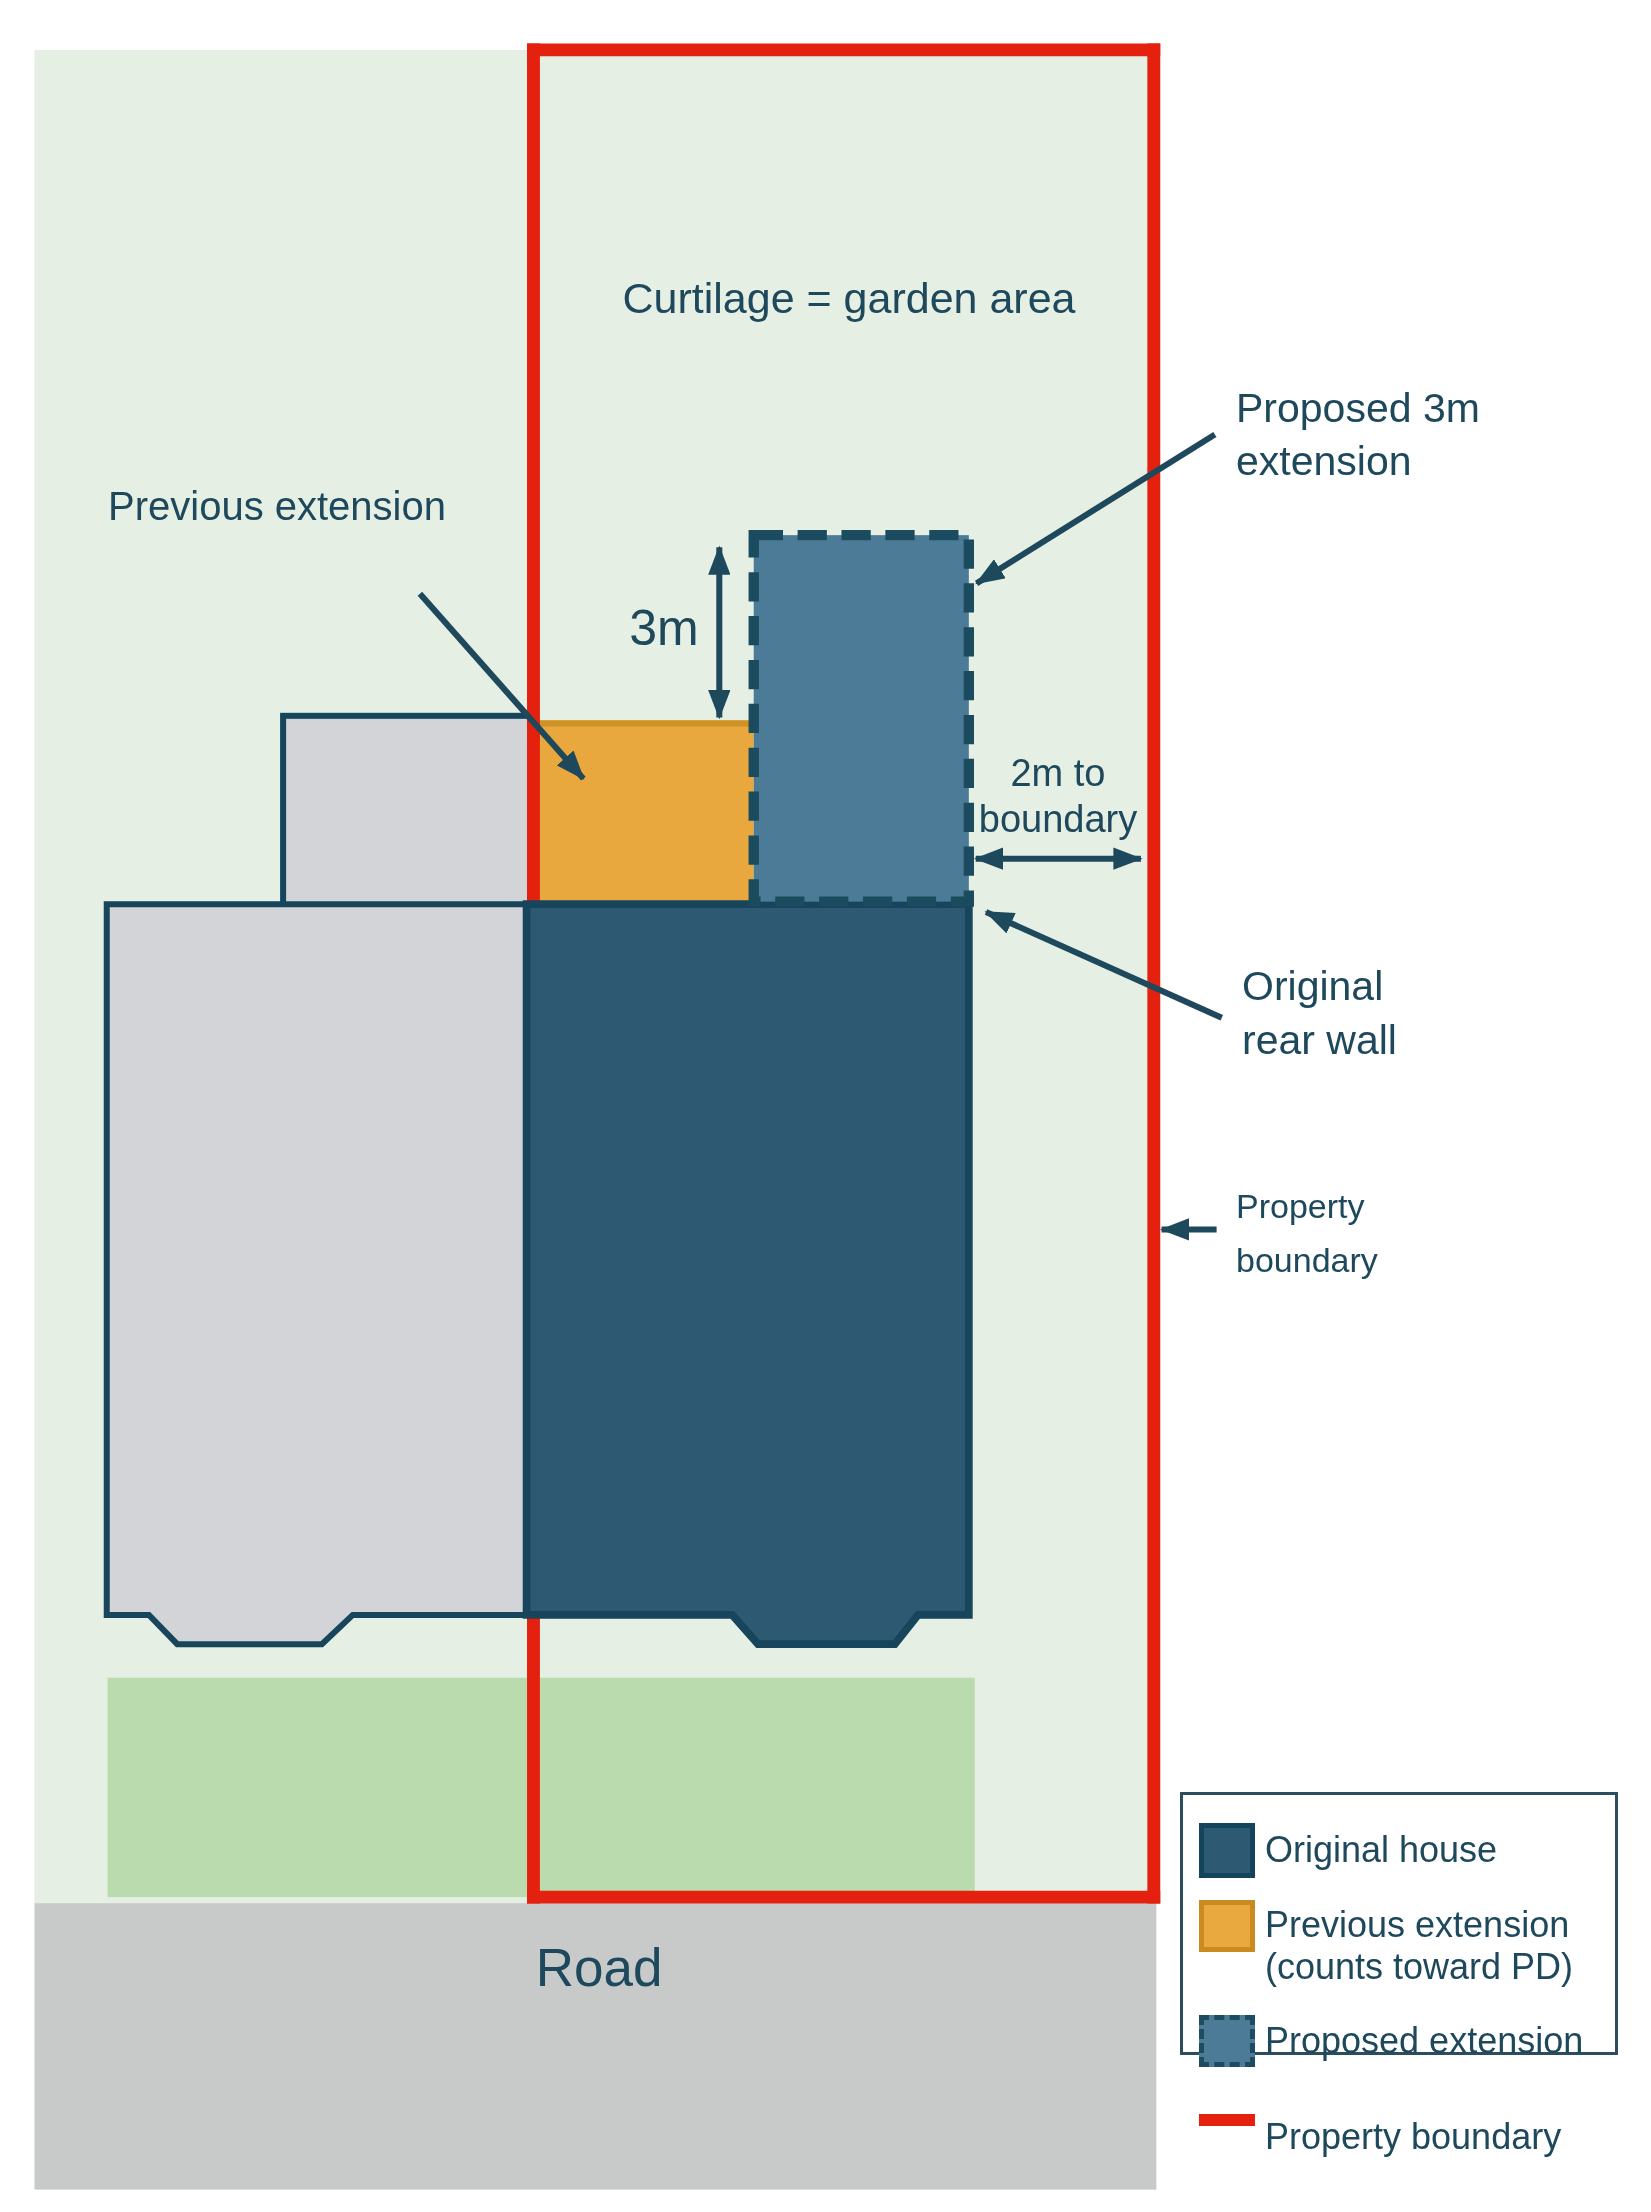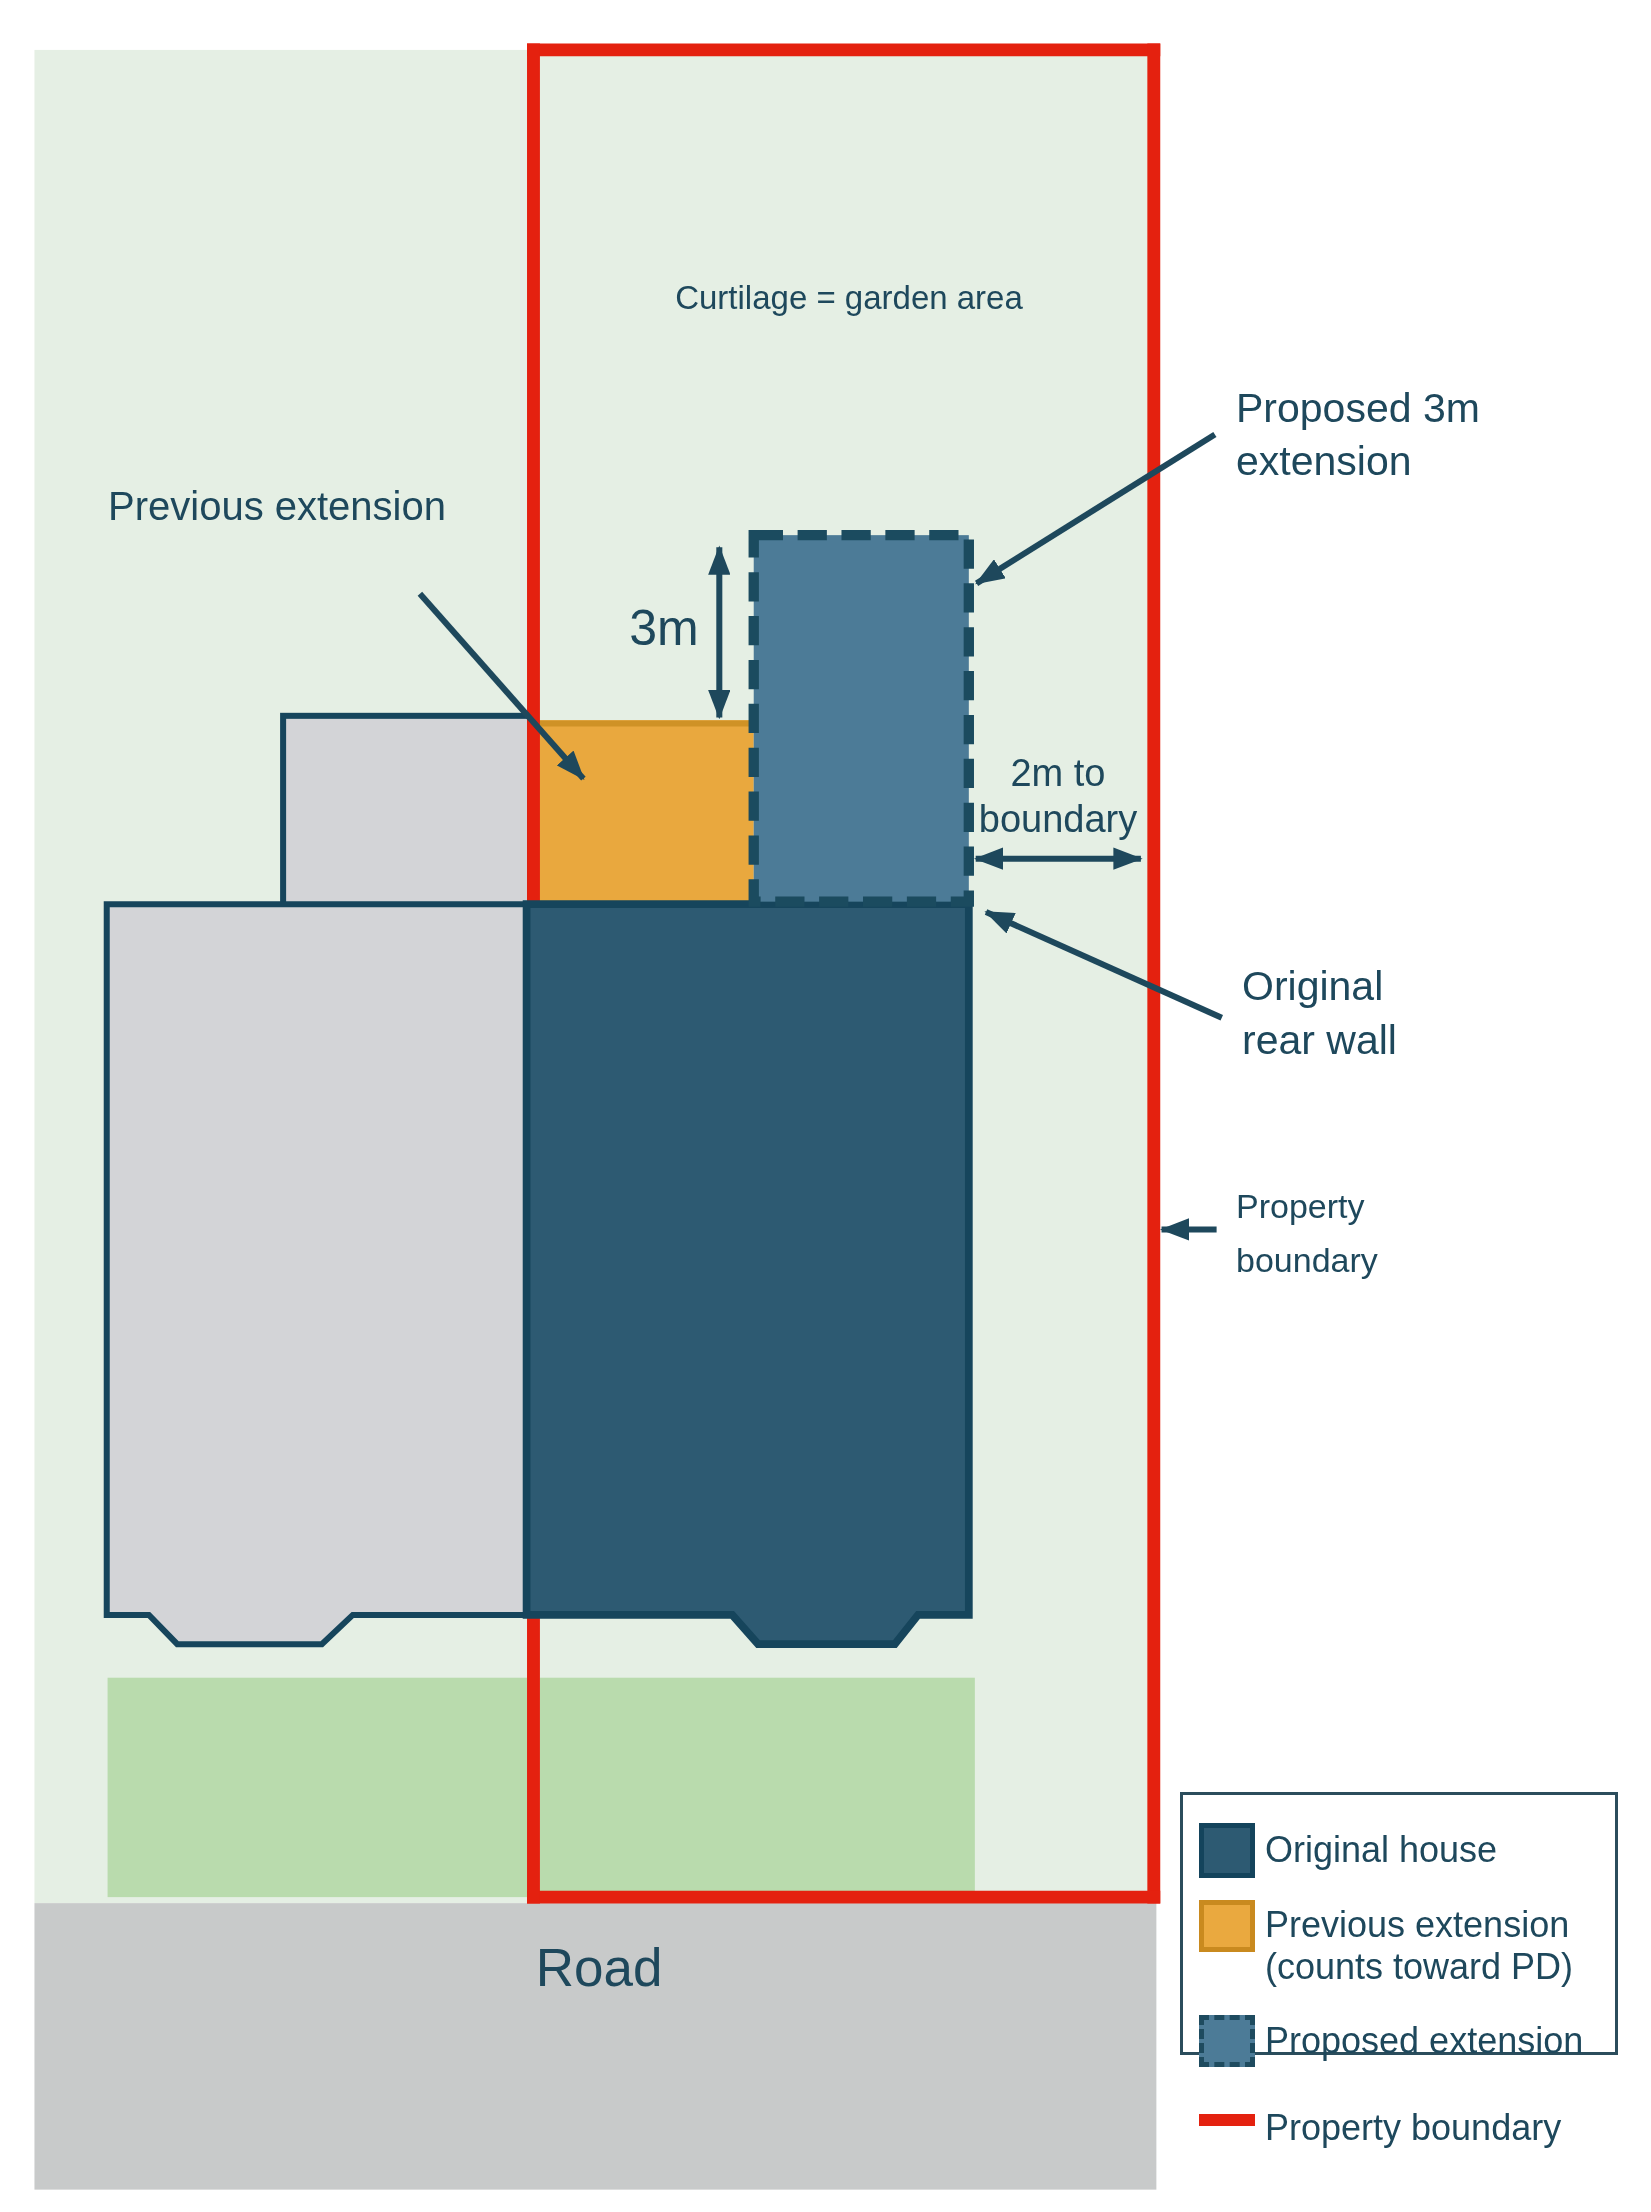--- a/index.html
+++ b/index.html
@@ -13,21 +13,21 @@
   #plan-svg{position:absolute;left:0;top:0;}
   .lbl{
     position:absolute;
     color:#1e485c;
     font-weight:500;
     white-space:nowrap;
     z-index:5;
   }
   .lbl span{display:block;}
   .centered{transform:translateX(-50%);text-align:center;}
-  .curtilage{left:849px;top:274px;font-size:33px;line-height:48px;}
+  .curtilage{left:849px;top:274px;font-size:43px;line-height:48px;}
   .prevext{left:277px;top:484px;font-size:40px;line-height:45px;}
   .dim3m{left:664px;top:607px;font-size:50px;line-height:43px;}
   .dim2m{left:1058px;top:750px;font-size:38px;line-height:46px;}
   .proposedlbl{left:1236px;top:382px;font-size:41px;line-height:53px;}
   .rearwall{left:1242px;top:959px;font-size:41px;line-height:54px;}
   .propbound{left:1236px;top:1179px;font-size:34px;line-height:54px;}
   .roadlbl{left:599px;top:1937px;font-size:53px;line-height:62px;}
 
   .legend{
     position:absolute;
@@ -44,21 +44,21 @@
   .sw-prop{left:15.5px;top:220px;width:56px;height:52px;background:#4c7b97;border:5.2px dashed #1e4b5f;}
   .sw-red{left:15.5px;top:319px;width:56px;height:12px;background:#e4210f;}
   .legend .ltext{
     position:absolute;left:82px;
     color:#1e485c;font-size:36px;line-height:42px;font-weight:500;
     white-space:nowrap;
   }
   .lt1{top:34px;}
   .lt2{top:109px;}
   .lt3{top:225px;}
-  .lt4{top:312px;text-align:right;}
+  .lt4{top:321px;text-align:right;}
 </style>
 </head>
 <body>
 
 <svg id="plan-svg" width="1652" height="2212" viewBox="0 0 1920 2571">
   <defs>
     <marker id="ah" markerUnits="userSpaceOnUse" markerWidth="34" markerHeight="26" refX="32" refY="13" orient="auto-start-reverse">
       <path d="M0,0 L34,13 L0,26 Z" fill="#1e485c"></path>
     </marker>
   </defs>

